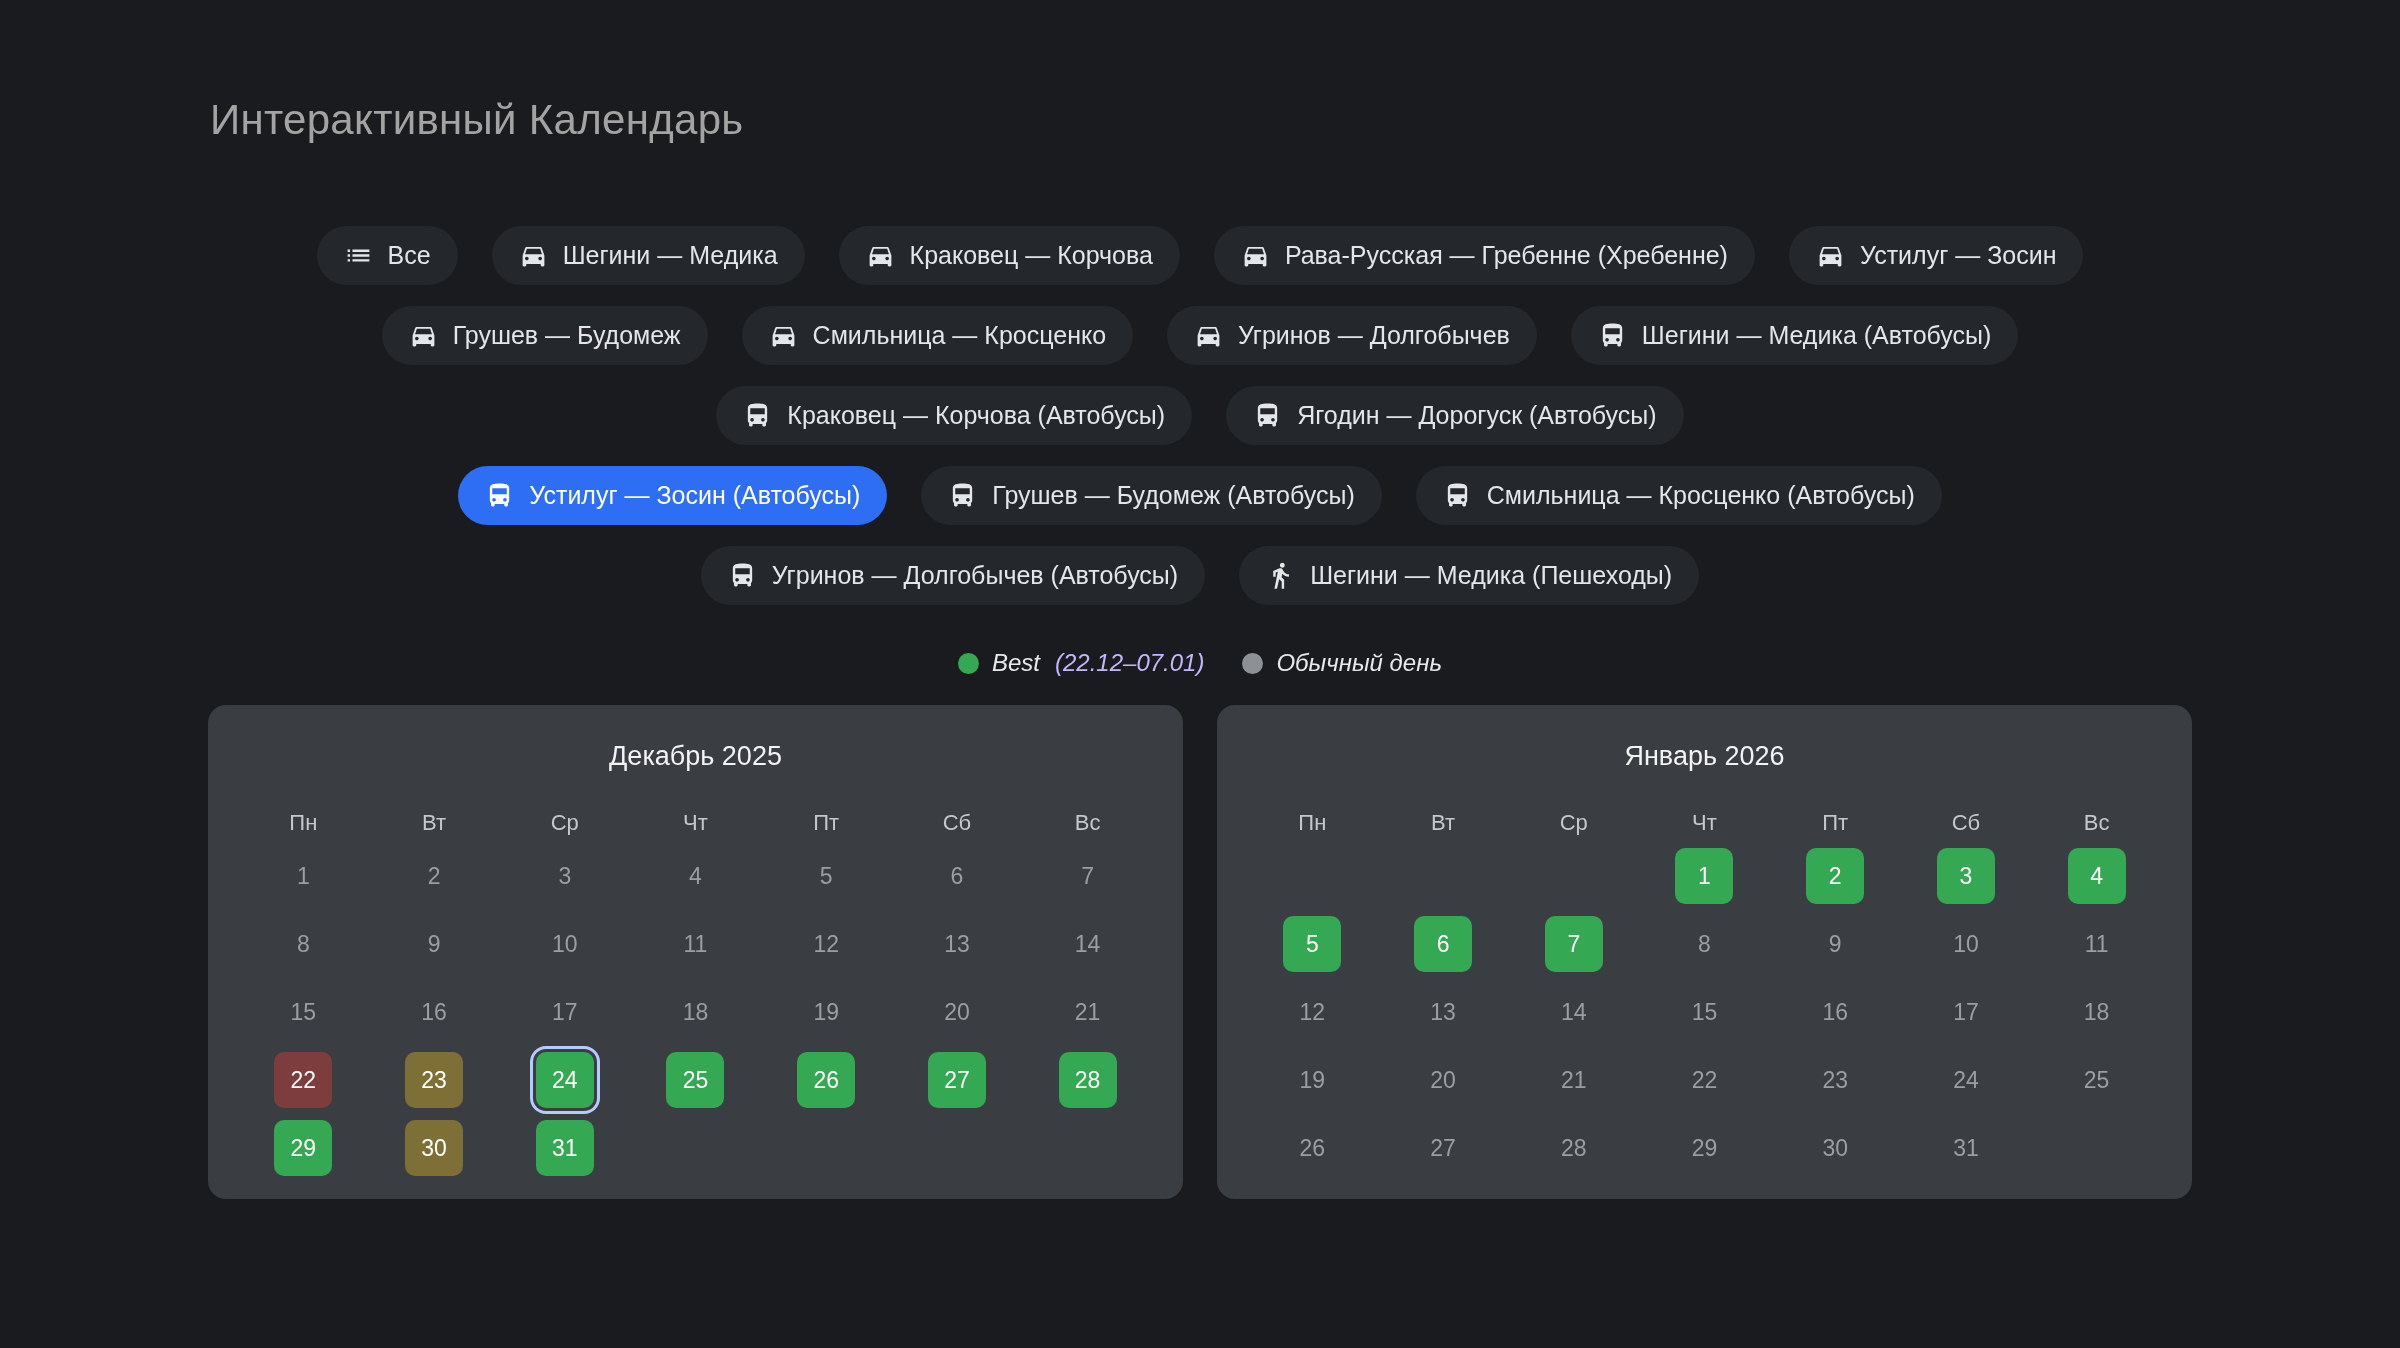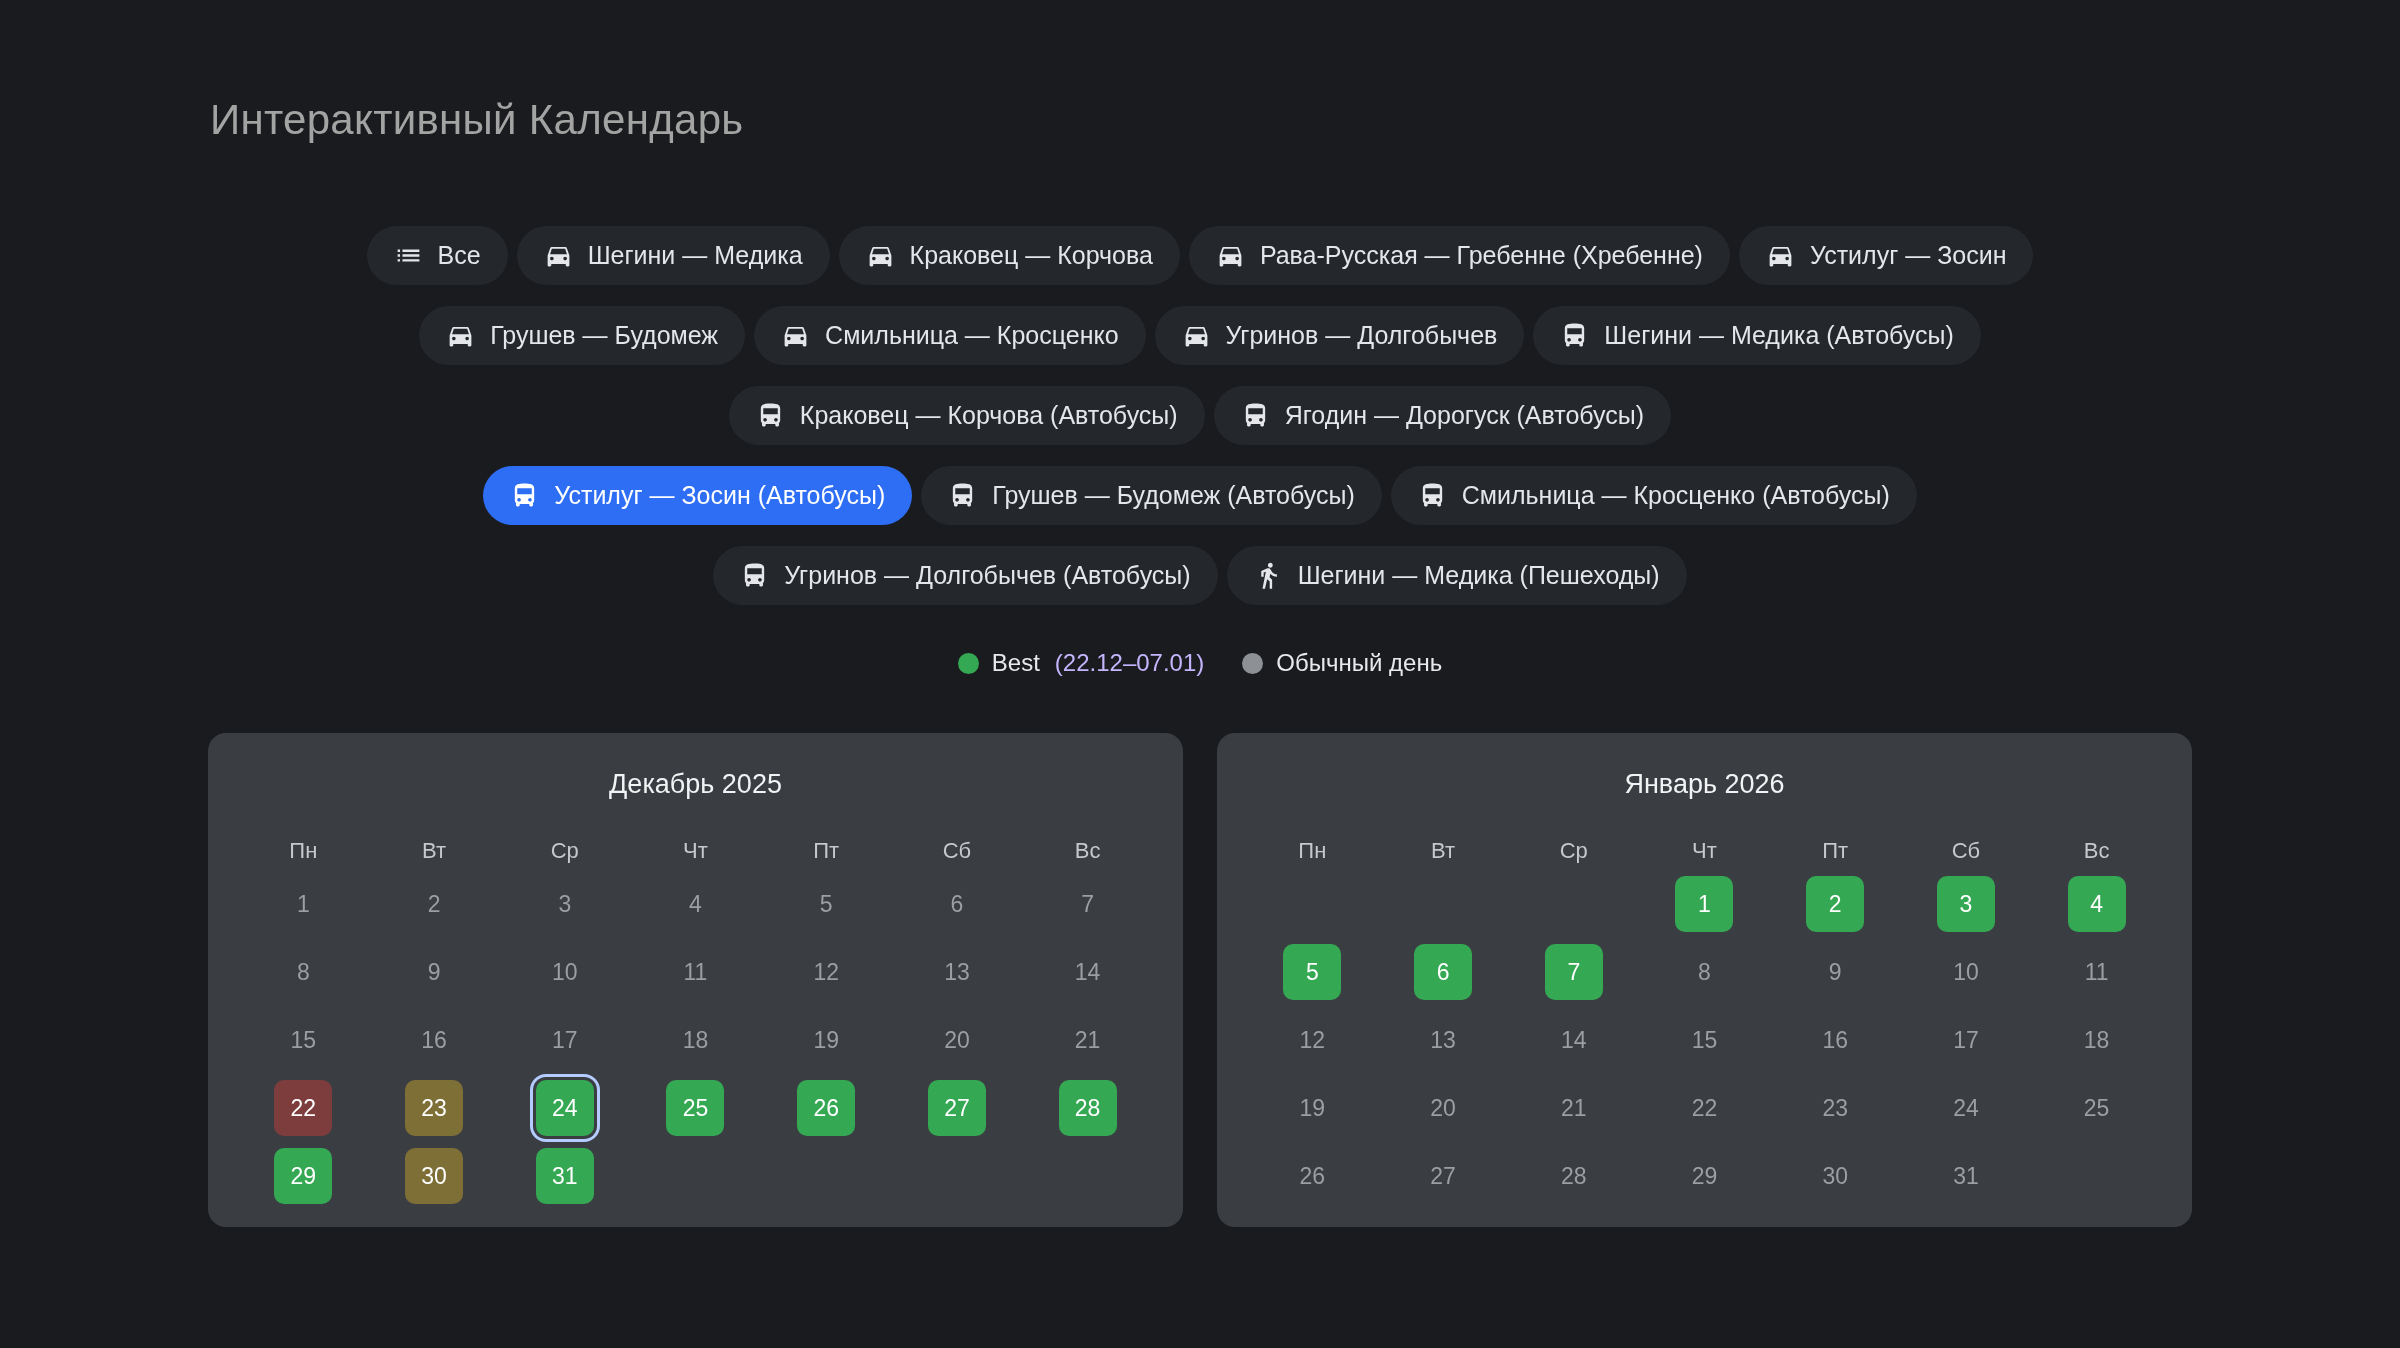--- a/index.html
+++ b/index.html
@@ -20,32 +20,32 @@
     color:#e8eaed;
     font-family:"Liberation Sans","DejaVu Sans",sans-serif;
   }
   .page{padding:96px 200px 0;}
   .page-title{
     font-size:42px;font-weight:500;letter-spacing:.3px;
     margin:0 0 82px 10px;color:#a3a3a3;
   }
   
   .chips{display:flex;flex-direction:column;gap:21px;align-items:center;margin-bottom:44px;}
-  .chip-row{display:flex;gap:9px;justify-content:center;flex-wrap:nowrap;}
+  .chip-row{display:flex;gap:34px;justify-content:center;flex-wrap:nowrap;}
   .chip{
     display:inline-flex;align-items:center;gap:15px;
     height:59px;padding:0 27px;border-radius:30px;
     background:var(--chip-bg);color:#e4e6e9;
     font-size:25px;font-family:inherit;border:none;cursor:pointer;white-space:nowrap;
   }
   .chip.selected{background:var(--accent);color:#ffffff;}
   .chip-icon{display:inline-flex;}
   .chip-icon svg{width:29px;height:29px;fill:currentColor;display:block;}
   
-  .legend{display:flex;gap:38px;justify-content:center;align-items:center;margin-bottom:56px;font-size:24px;color:#e7e9ec;}
+  .legend{display:flex;gap:38px;justify-content:center;align-items:center;margin-bottom:28px;font-size:24px;color:#e7e9ec;font-style:italic;}
   .legend-item{display:inline-flex;align-items:center;gap:13px;}
   .dot{width:21px;height:21px;border-radius:50%;display:inline-block;}
   .dot.best{background:var(--best);}
   .dot.normal{background:#8d9095;}
   .legend-range{color:#c4b5fd;margin-left:2px;}
   
   .calendars{display:flex;gap:34px;justify-content:center;}
   .card{
     width:975px;height:494px;background:var(--card-bg);
     border-radius:18px;padding:32px 30px 1px;

